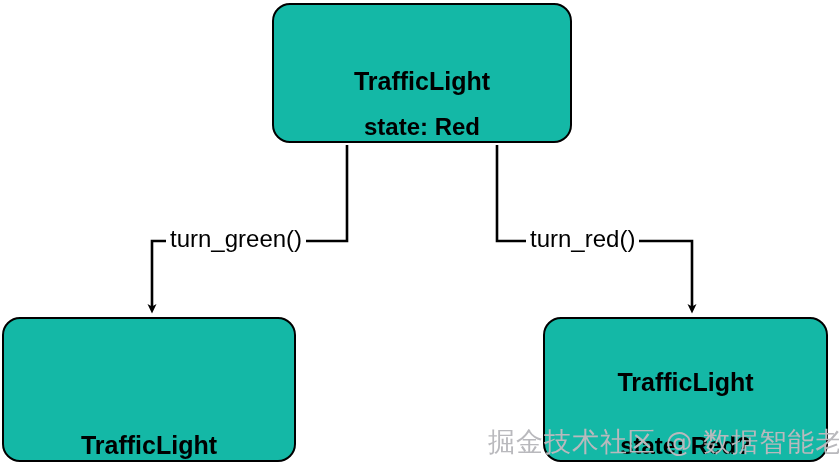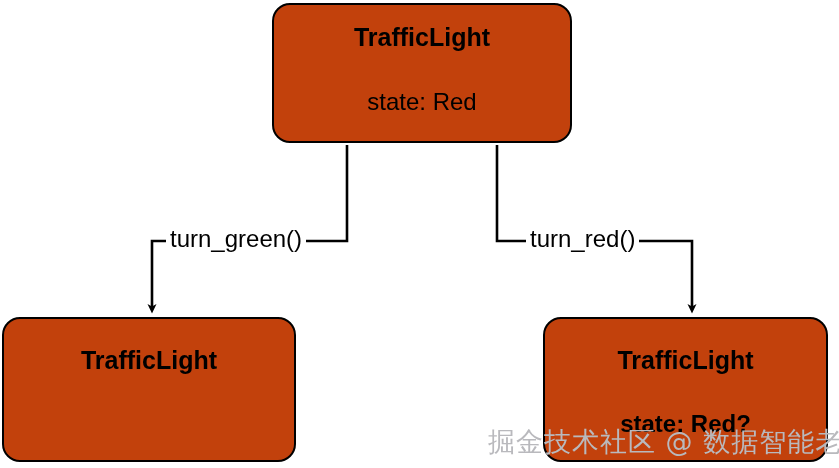--- a/index.html
+++ b/index.html
@@ -20,27 +20,27 @@
   #edges {
     position: absolute;
     left: 0;
     top: 0;
     width: 839px;
     height: 468px;
   }
   .node {
     position: absolute;
     box-sizing: border-box;
-    background: #c2410c;
+    background: #14b8a6;
     border: 2px solid #000000;
     border-radius: 18px;
     display: flex;
     flex-direction: column;
     align-items: center;
-    justify-content: flex-start;
+    justify-content: flex-end;
   }
   .node-title {
     font-size: 25px;
     font-weight: bold;
     color: #000000;
     letter-spacing: 0px;
     white-space: nowrap;
   }
   .node-attr {
     font-size: 24px;
@@ -48,21 +48,21 @@
     color: #000000;
     white-space: nowrap;
   }
   #node-root {
     left: 272px;
     top: 3px;
     width: 300px;
     height: 140px;
   }
   #node-root .node-title { margin-top: 18px; }
-  #node-root .node-attr  { margin-top: 36px; }
+  #node-root .node-attr  { margin-top: 17px; font-weight: bold; }
 
   #node-green {
     left: 2px;
     top: 317px;
     width: 294px;
     height: 145px;
   }
   #node-green .node-title { margin-top: 27px; }
   #node-green .node-attr  { margin-top: 35px; }
 

